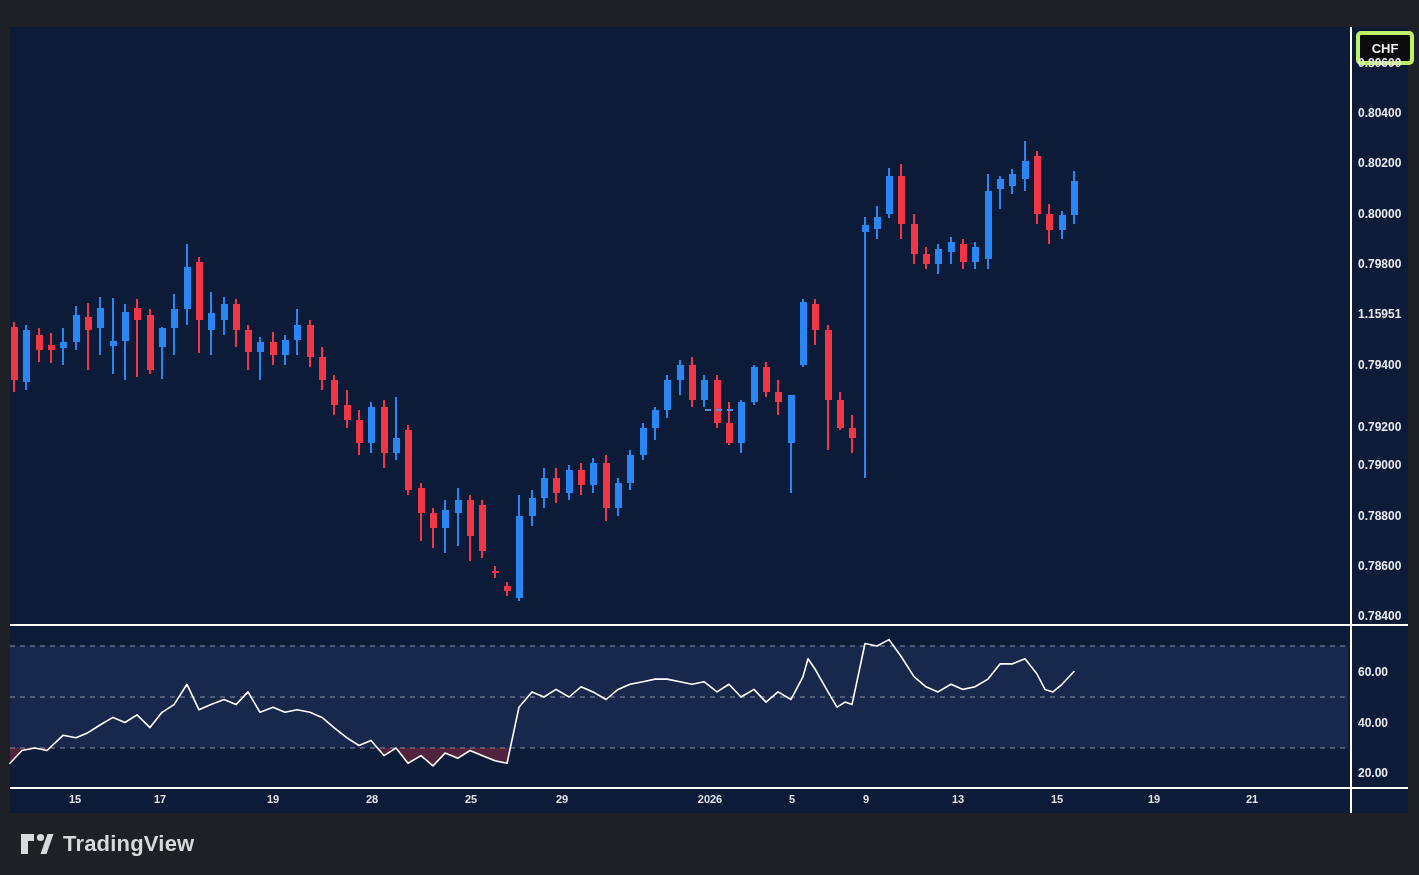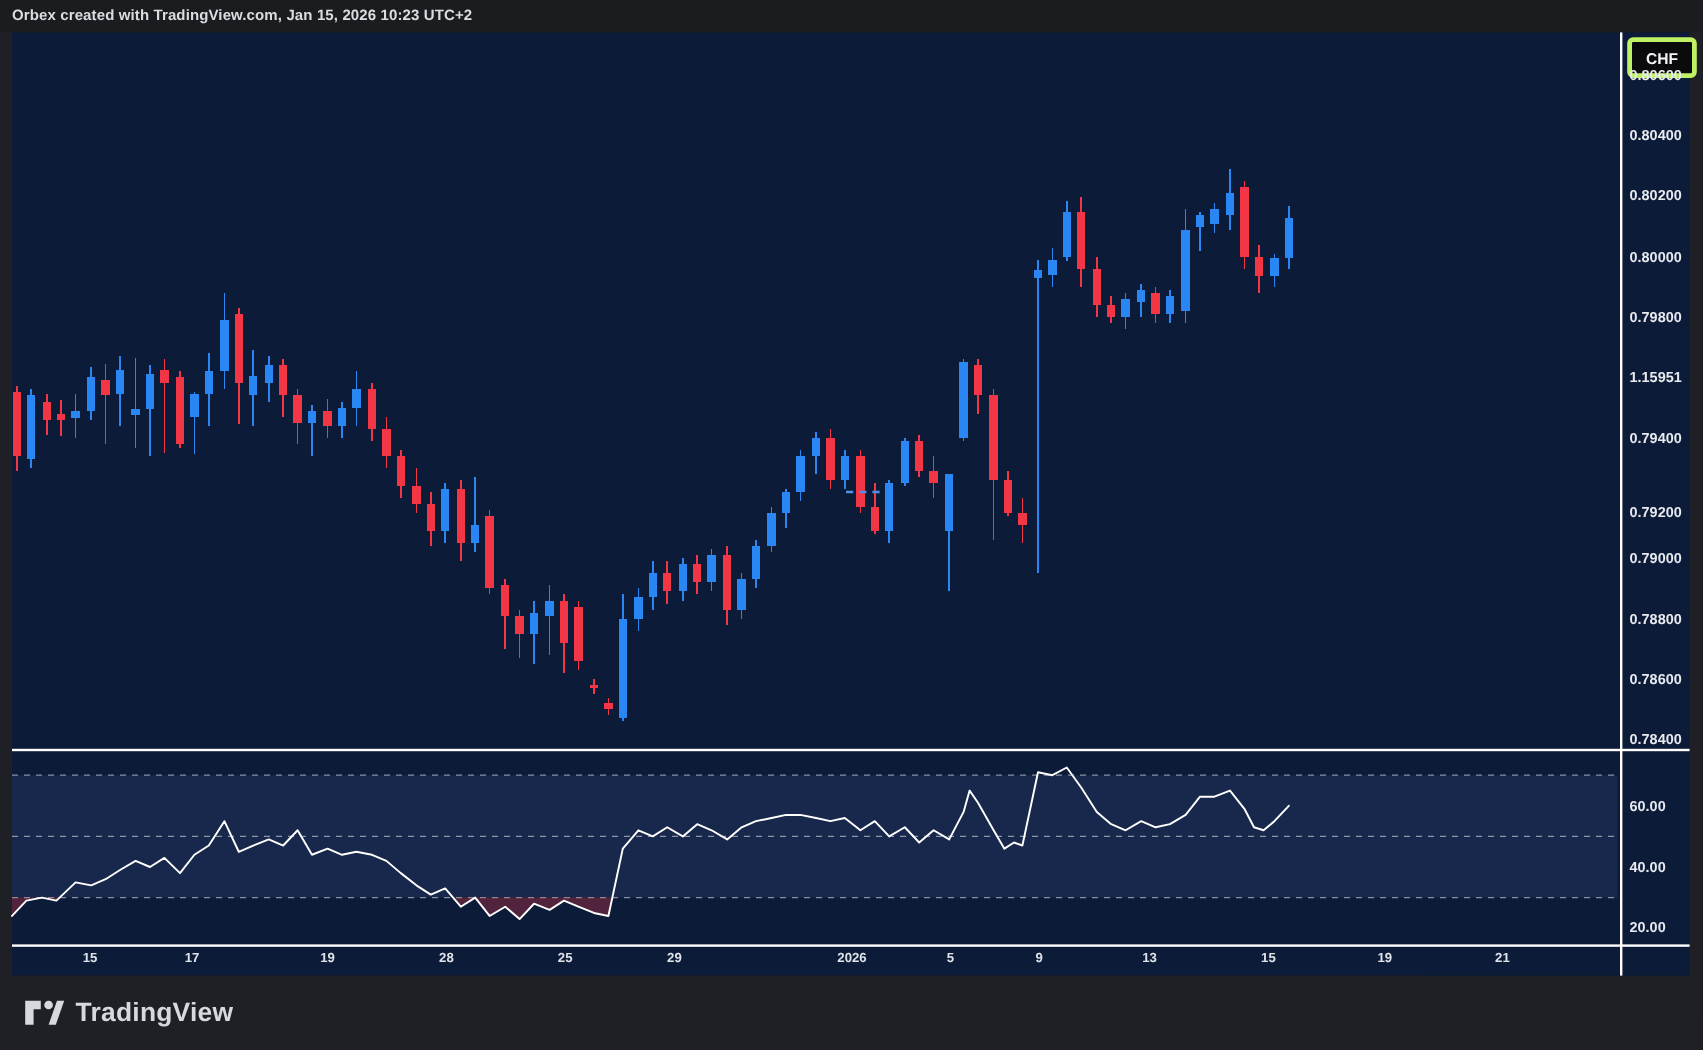--- a/index.html
+++ b/index.html
@@ -20,23 +20,20 @@
   .tlabel{position:absolute;top:793px;font-size:11px;font-weight:700;color:#dfe2e8;transform:translateX(-50%);white-space:nowrap;}
   .footer{position:absolute;left:0;top:813px;width:1188px;height:62px;background:#1e2026;}
   .logo{position:absolute;left:20px;top:18px;display:flex;align-items:center;gap:9px;cursor:pointer;text-decoration:none;}
   .logo svg{display:block;}
   .logo span{font-size:22px;font-weight:700;color:#d7d9dd;letter-spacing:.2px;}
 </style>
 </head>
 <body>
 
 <div class="page">
-  <div class="titlebar">
-    <span>Orbex created with TradingView.com, Jan 15, 2026 10:23 UTC+2</span>
-  </div>
 
   <div class="chart-bg"></div>
 
   <svg id="plot" width="1419" height="875">
       <rect x="10" y="646" width="1338" height="102" fill="rgba(135,148,255,0.10)"></rect>
       <line x1="10" y1="646" x2="1348" y2="646" stroke="rgba(255,255,255,0.5)" stroke-width="1" stroke-dasharray="5 5"></line>
       <line x1="10" y1="697" x2="1348" y2="697" stroke="rgba(255,255,255,0.5)" stroke-width="1" stroke-dasharray="5 5"></line>
       <line x1="10" y1="748" x2="1348" y2="748" stroke="rgba(255,255,255,0.5)" stroke-width="1" stroke-dasharray="5 5"></line>
       <path d="M10 748 L10 763.3 L22 750.55 L35 748 L35 748 Z" fill="rgba(242,54,69,0.30)"></path>
       <path d="M35 748 L35 748 L47 750.55 L49.666666666666664 748 L49.666666666666664 748 Z" fill="rgba(242,54,69,0.30)"></path>

